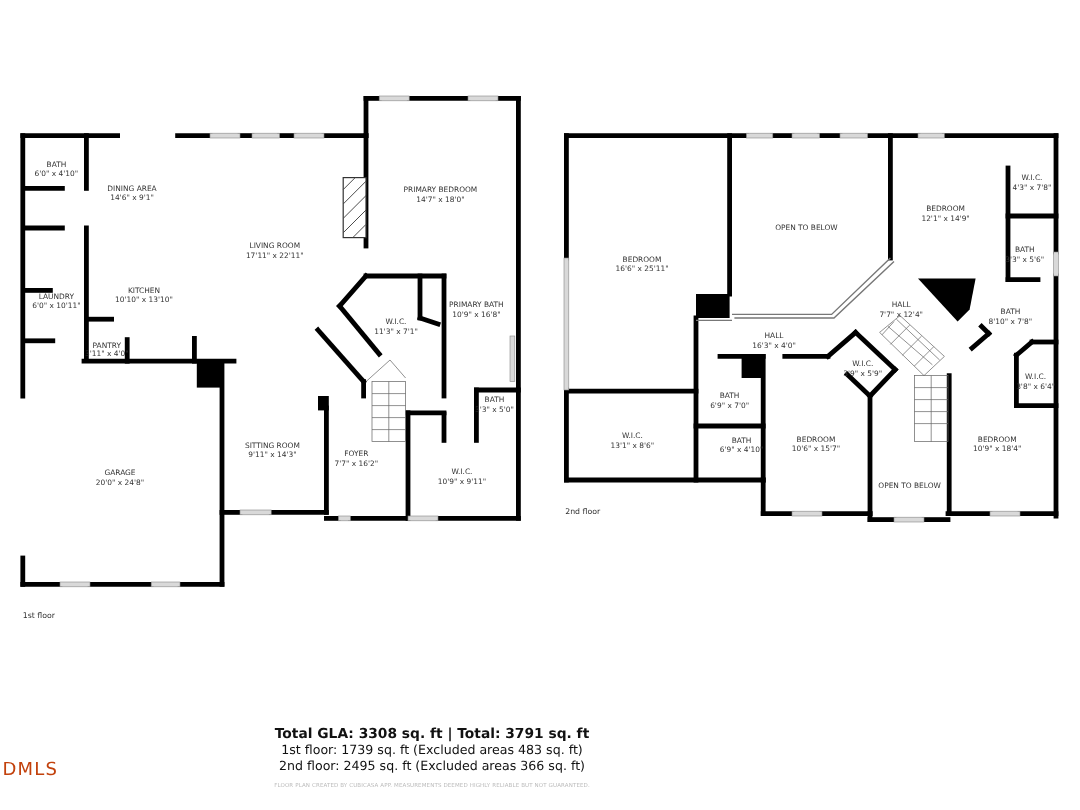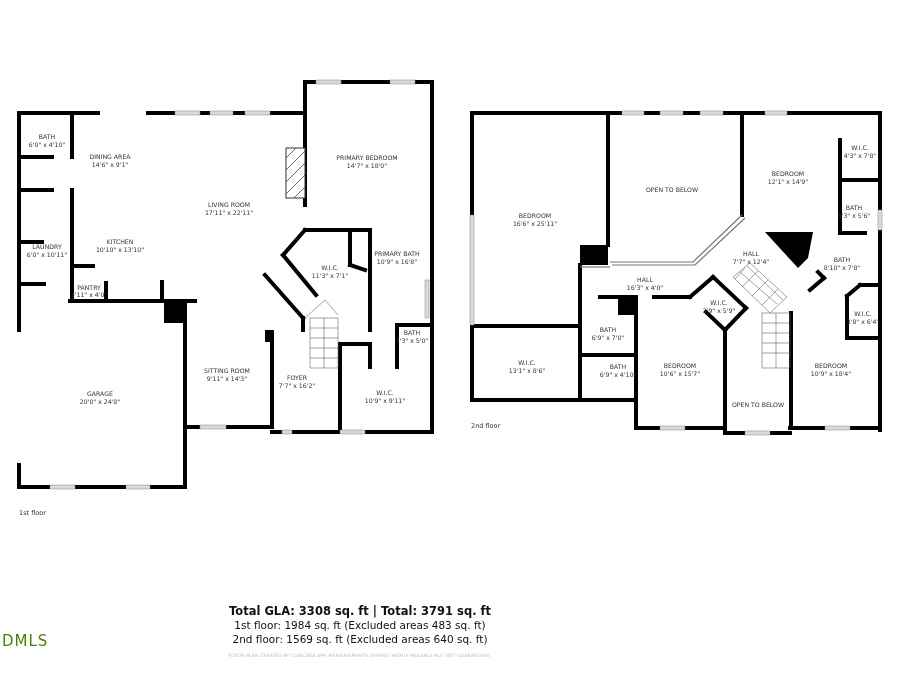--- a/index.html
+++ b/index.html
@@ -5,21 +5,21 @@
   html, body { margin:0; padding:0; background:#ffffff; }
   body { width:900px; height:675px; position:relative; overflow:hidden; font-family:"DejaVu Sans", sans-serif; }
   svg#plan { position:absolute; left:0; top:0; }
   .lbl { font-family:"DejaVu Sans", sans-serif; font-size:6.2px; fill:#333; text-anchor:middle; }
   .floor-lbl { font-family:"DejaVu Sans", sans-serif; font-size:6.5px; fill:#333; }
   .summary { position:absolute; left:0; width:720px; text-align:center; color:#111; font-family:"DejaVu Sans", sans-serif; }
   .sum-title { top:604px; font-size:11.5px; font-weight:bold; }
   .sum-l1 { top:619px; font-size:10.5px; }
   .sum-l2 { top:633px; font-size:10.5px; }
   .disclaimer { top:653px; font-size:4.6px; color:#bbb; letter-spacing:0.1px; }
-  .mls { position:absolute; left:2px; top:632px; font-size:15px; color:#4d7c0f; font-family:"DejaVu Sans", sans-serif; letter-spacing:1px; }
+  .mls { position:absolute; left:2px; top:632px; font-size:15px; color:#c2410c; font-family:"DejaVu Sans", sans-serif; letter-spacing:1px; }
 </style>
 </head>
 <body>
 
 <svg id="plan" width="900" height="675" viewBox="0 0 900 675">
 
   <g stroke="#000" stroke-width="4" fill="none" stroke-linecap="square">
 
     <line x1="19" y1="113" x2="19" y2="330"></line>
     <line x1="19" y1="465" x2="19" y2="487"></line>
@@ -261,16 +261,16 @@
     <text class="lbl" x="680" y="368">BEDROOM</text>
     <text class="lbl" x="680" y="376">10'6" x 15'7"</text>
     <text class="lbl" x="831" y="368">BEDROOM</text>
     <text class="lbl" x="831" y="376">10'9" x 18'4"</text>
     <text class="lbl" x="758" y="407">OPEN TO BELOW</text>
     <text class="floor-lbl" x="471" y="428">2nd floor</text>
   </g>
 </svg>
 
 <div class="summary sum-title">Total GLA: 3308 sq. ft | Total: 3791 sq. ft</div>
-<div class="summary sum-l1">1st floor: 1984 sq. ft (Excluded areas 483 sq. ft)</div>
-<div class="summary sum-l2">2nd floor: 1569 sq. ft (Excluded areas 640 sq. ft)</div>
+<div class="summary sum-l1">1st floor: 1739 sq. ft (Excluded areas 483 sq. ft)</div>
+<div class="summary sum-l2">2nd floor: 2495 sq. ft (Excluded areas 366 sq. ft)</div>
 <div class="summary disclaimer">FLOOR PLAN CREATED BY CUBICASA APP. MEASUREMENTS DEEMED HIGHLY RELIABLE BUT NOT GUARANTEED.</div>
 <div class="mls">DMLS</div>
 
 </body></html>

